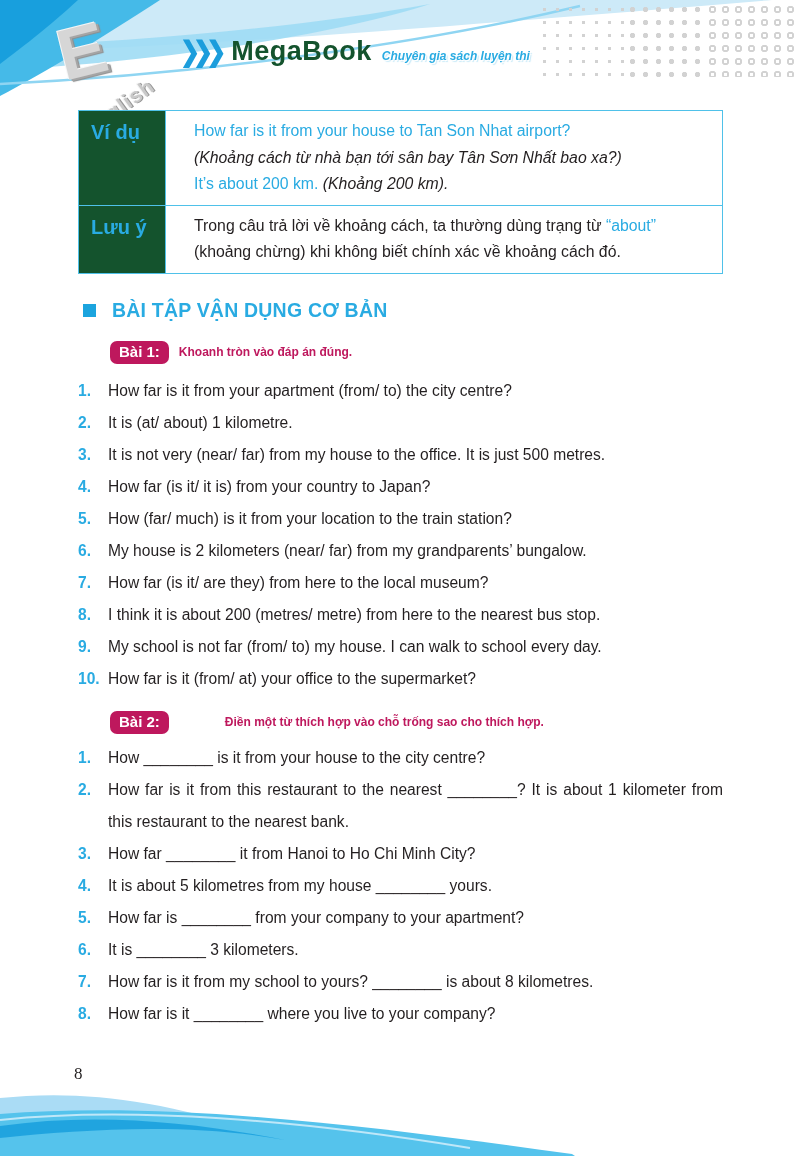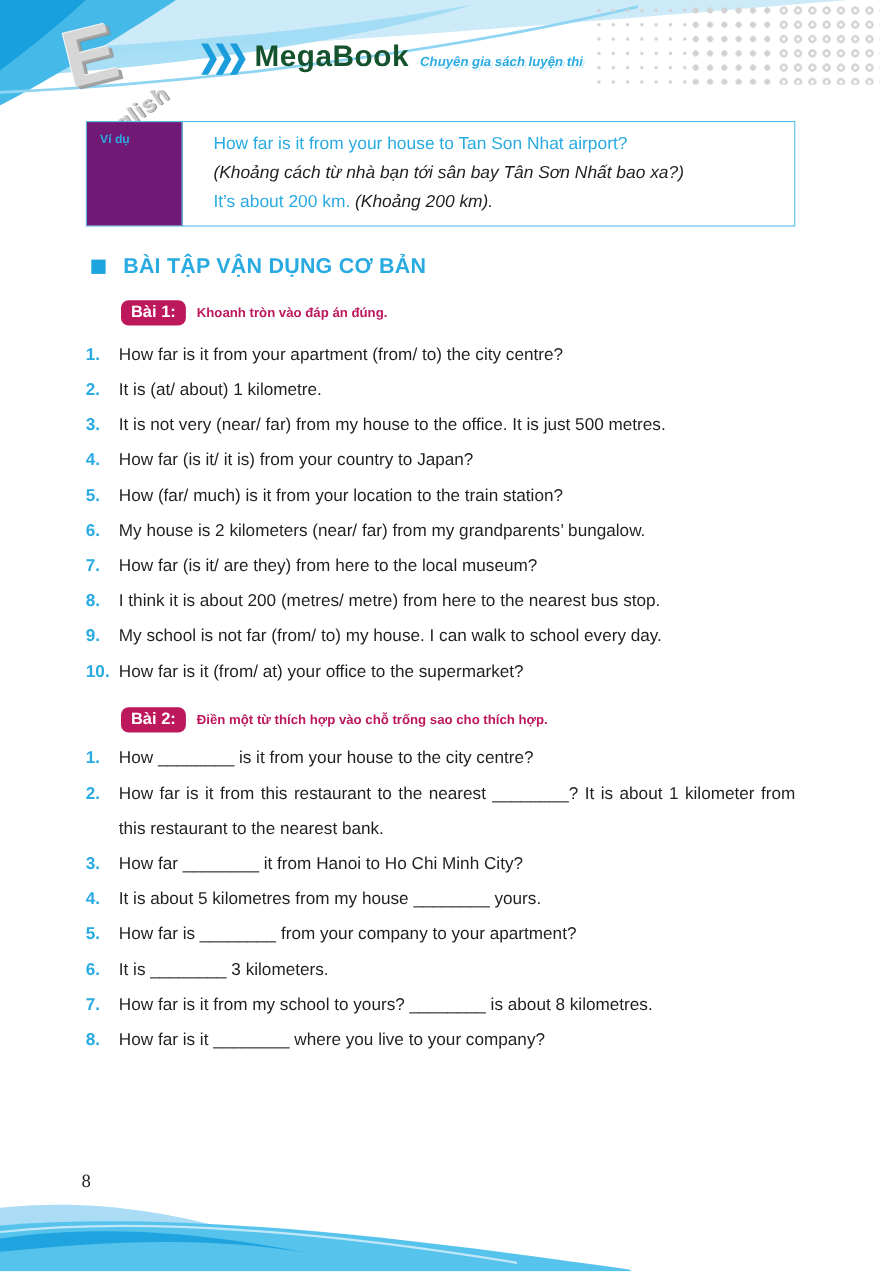--- a/index.html
+++ b/index.html
@@ -38,33 +38,33 @@
   .brand-name { color:#14532d; font-size:27px; font-weight:bold; letter-spacing:0.5px; }
   .brand-tagline { color:#29abe2; font-size:12px; font-weight:bold; font-style:italic;
     margin-left:10px; text-shadow:1px 1px 0 #ffffff, -1px -1px 0 #ffffff, 2px 2px 1px rgba(41,171,226,0.25); }
 
   
   .content { position:absolute; left:78px; top:110px; width:645px; }
 
   .ex-table { border:1.5px solid #4fc1e9; }
   .ex-row { display:grid; grid-template-columns:87px 1fr; }
   .ex-row + .ex-row { border-top:1.5px solid #4fc1e9; }
-  .ex-label { background:#701a75; border-right:1.5px solid #4fc1e9;
-    color:#29abe2; font-weight:bold; font-size:11px; padding:10px 16px 0 12px; }
+  .ex-label { background:#14532d; border-right:1.5px solid #4fc1e9;
+    color:#29abe2; font-weight:bold; font-size:20px; padding:10px 16px 0 12px; }
   .ex-content { padding:7px 12px 7px 28px; font-size:15.8px; line-height:26.5px; }
   .blue { color:#29abe2; }
   .it { font-style:italic; }
 
   .section-head { margin-top:25px; display:flex; align-items:center; }
   .section-square { width:13px; height:13px; background:#1ba4de; margin-left:5px; flex:none; }
   .section-title { color:#29abe2; font-size:19.5px; font-weight:bold; margin-left:16px; letter-spacing:0.2px; }
 
   .badge-row { display:flex; align-items:center; margin-left:32px; }
   .badge-row.first { margin-top:19px; }
-  .badge-row.second { margin-top:16px; }
+  .badge-row.second { margin-top:16px;gap:46px; }
   .badge { background:#be185d; color:#ffffff; font-size:15px; font-weight:bold;
     padding:2px 9px 4px 9px; border-radius:7px 7px 7px 7px; }
   .instruction { color:#be185d; font-size:12px; font-weight:bold; margin-left:10px; }
 
   .ex-list { margin-top:11px; }
   .ex-list.second { margin-top:8px; }
   .item { display:flex; font-size:15.6px; line-height:32px; }
   .item .num { flex:none; width:30px; font-weight:bold; color:#29abe2; }
   .item .txt { flex:1; }
   .item .txt.justify { text-align:justify; }
@@ -101,20 +101,26 @@
 
   <div class="ex-table">
     <div class="ex-row">
       <div class="ex-label">Ví dụ</div>
       <div class="ex-content">
         <p class="blue">How far is it from your house to Tan Son Nhat airport?</p>
         <p class="it">(Khoảng cách từ nhà bạn tới sân bay Tân Sơn Nhất bao xa?)</p>
         <p><span class="blue">It’s about 200 km.</span><span class="it"> (Khoảng 200 km).</span></p>
       </div>
     </div>
+    <div class="ex-row">
+      <div class="ex-label">Lưu ý</div>
+      <div class="ex-content">
+        <p><span>Trong câu trả lời về khoảng cách, ta thường dùng trạng từ </span><span class="blue">“about”</span><span> (khoảng chừng) khi không biết chính xác về khoảng cách đó.</span></p>
+      </div>
+    </div>
   </div>
 
   <div class="section-head">
     <span class="section-square"></span>
     <span class="section-title">BÀI TẬP VẬN DỤNG CƠ BẢN</span>
   </div>
 
   <div class="badge-row first">
     <span class="badge">Bài 1:</span>
     <span class="instruction">Khoanh tròn vào đáp án đúng.</span>

